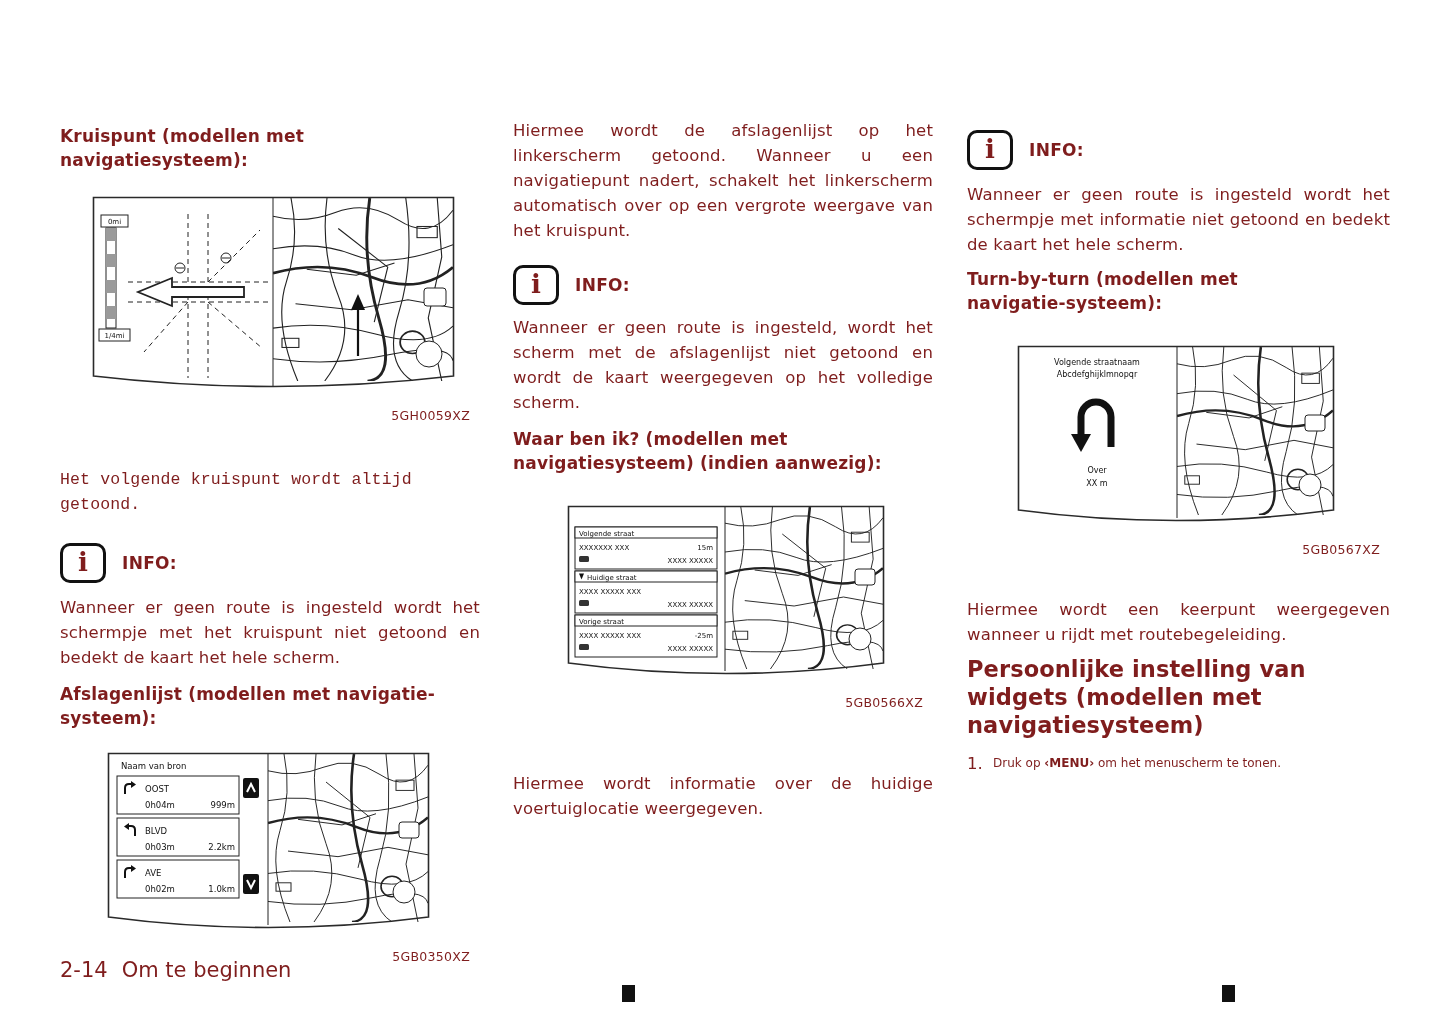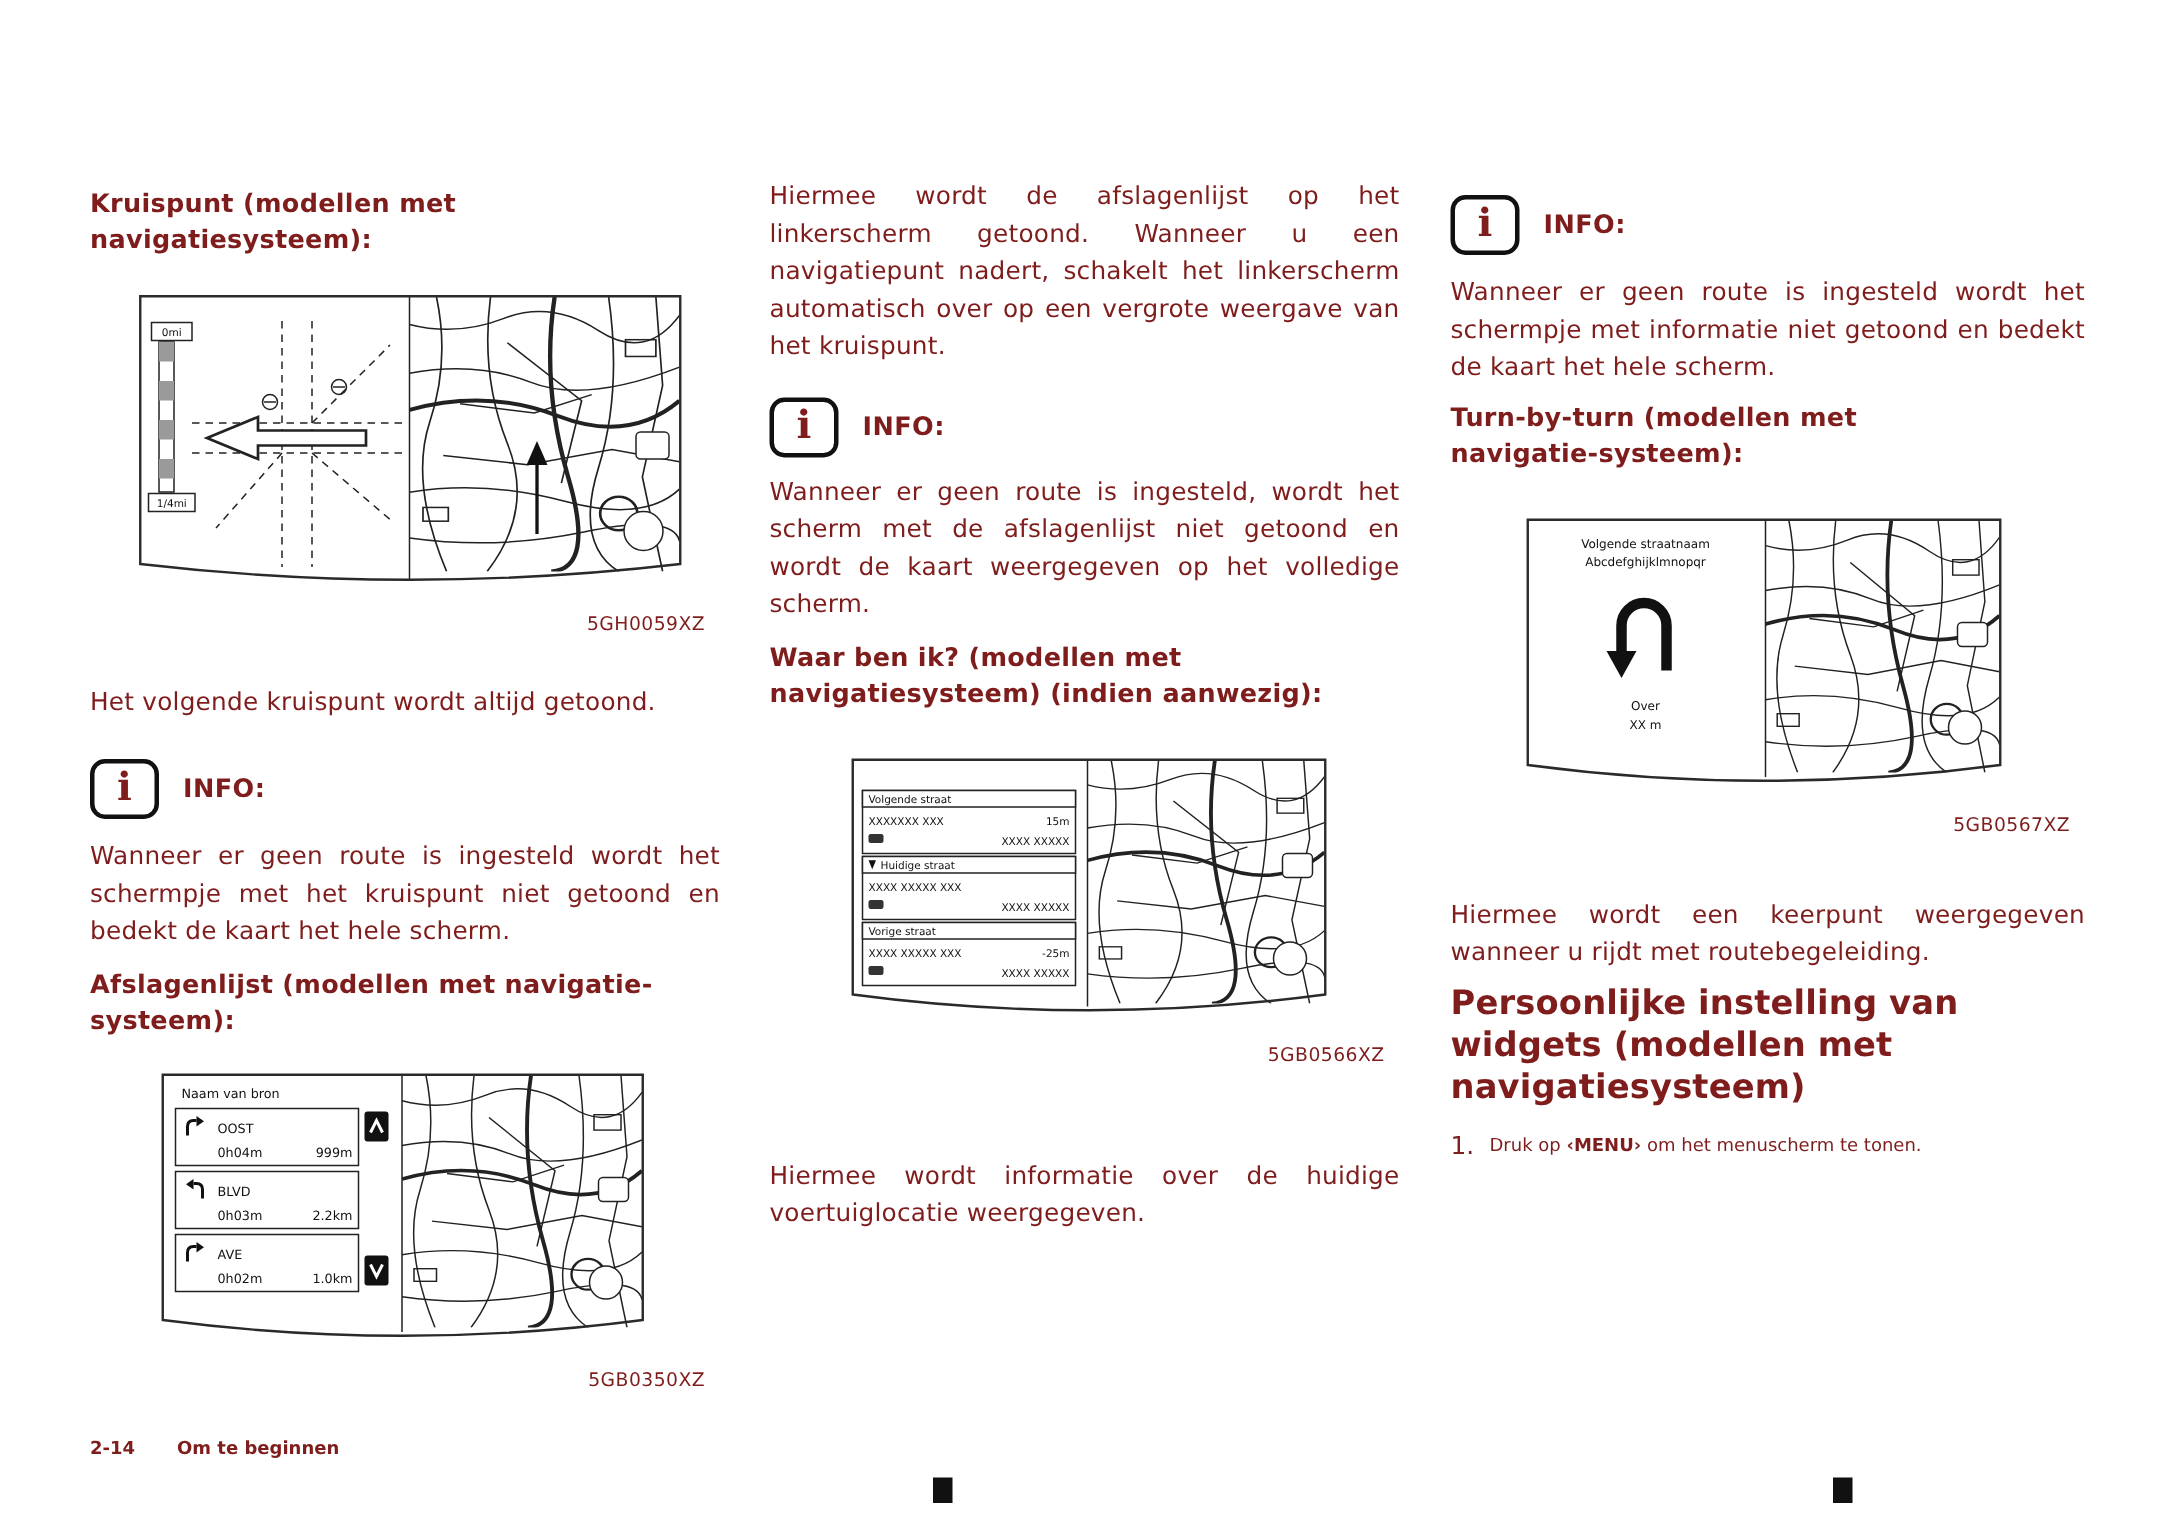--- a/index.html
+++ b/index.html
@@ -13,21 +13,21 @@
   .caption{font-size:12.5px;text-align:right;padding-right:10px;letter-spacing:.3px;}
   .fig{margin:0;}
   .inforow{display:flex;align-items:center;gap:16px;}
   .infoicon{display:inline-flex;align-items:center;justify-content:center;
             width:46px;height:40px;border:3px solid #111;border-radius:10px;box-sizing:border-box;background:#fff;}
   .ig{font-family:"DejaVu Serif",serif;font-weight:bold;font-size:26px;line-height:1;transform:translateY(-1px);}
   .infolabel{font-weight:bold;font-size:17px;letter-spacing:.3px;}
   .step{display:flex;margin:0;}
   .step .num{width:26px;flex:0 0 26px;font-size:16.5px;line-height:25px;}
   .step .txt{flex:1;font-size:12px;line-height:25px;}
-  .footer{position:absolute;left:60px;top:958px;display:flex;gap:28px;font-size:12px;font-weight:bold;}
+  .footer{position:absolute;left:60px;top:958px;display:flex;gap:14px;font-size:21px;font-weight:normal;}
   .printmark{position:absolute;width:13px;height:17px;background:#111;}
   
   .framefill{fill:#fff;stroke:none;}
   .frame{fill:none;stroke:#2a2a2a;stroke-width:1.6;}
   .ln{stroke:#222;stroke-width:1;fill:none;}
   .ln2{stroke:#111;stroke-width:2.2;fill:none;}
   .ln2n{stroke:#111;stroke-width:2;fill:none;}
   .dash{stroke:#222;stroke-width:1;fill:none;stroke-dasharray:5 4;}
   .lnw{fill:#fff;stroke:#222;stroke-width:1;}
   .fillg{fill:#9a9a9a;stroke:none;}
@@ -119,21 +119,21 @@
           <line x1="266" y1="160" x2="266" y2="112" class="ln2"></line>
           <polygon points="266,98 259,114 273,114" fill="#111"></polygon>
         </g>
         <rect x="332" y="92" width="22" height="18" rx="3" class="lnw"></rect>
         <circle cx="337" cy="158" r="13" class="lnw"></circle>
         <path class="frame" d="M1.5 1.5 H361.5 V180 Q181.5 201 1.5 180 Z"></path>
       </svg>
     </figure>
     <div class="caption" style="margin-top:8px;">5GH0059XZ</div>
 
-    <p class="body" style="margin-top:32px;">Het volgende kruispunt wordt altijd getoond.</p>
+    <p class="body" style="margin-top:44px;font-family:Liberation Mono, monospace;">Het volgende kruispunt wordt altijd getoond.</p>
 
     <div class="inforow" style="margin-top:26px;">
       <span class="infoicon">
           <span class="ig">i</span>
         </span>
       <span class="infolabel">INFO:</span>
     </div>
     <p class="body just" style="margin-top:12px;">Wanneer er geen route is ingesteld wordt het schermpje met het kruispunt niet getoond en bedekt de kaart het hele scherm.</p>
 
     <h3 class="h" style="margin-top:12px;width:380px;">Afslagenlijst (modellen met navigatie-systeem):</h3>

